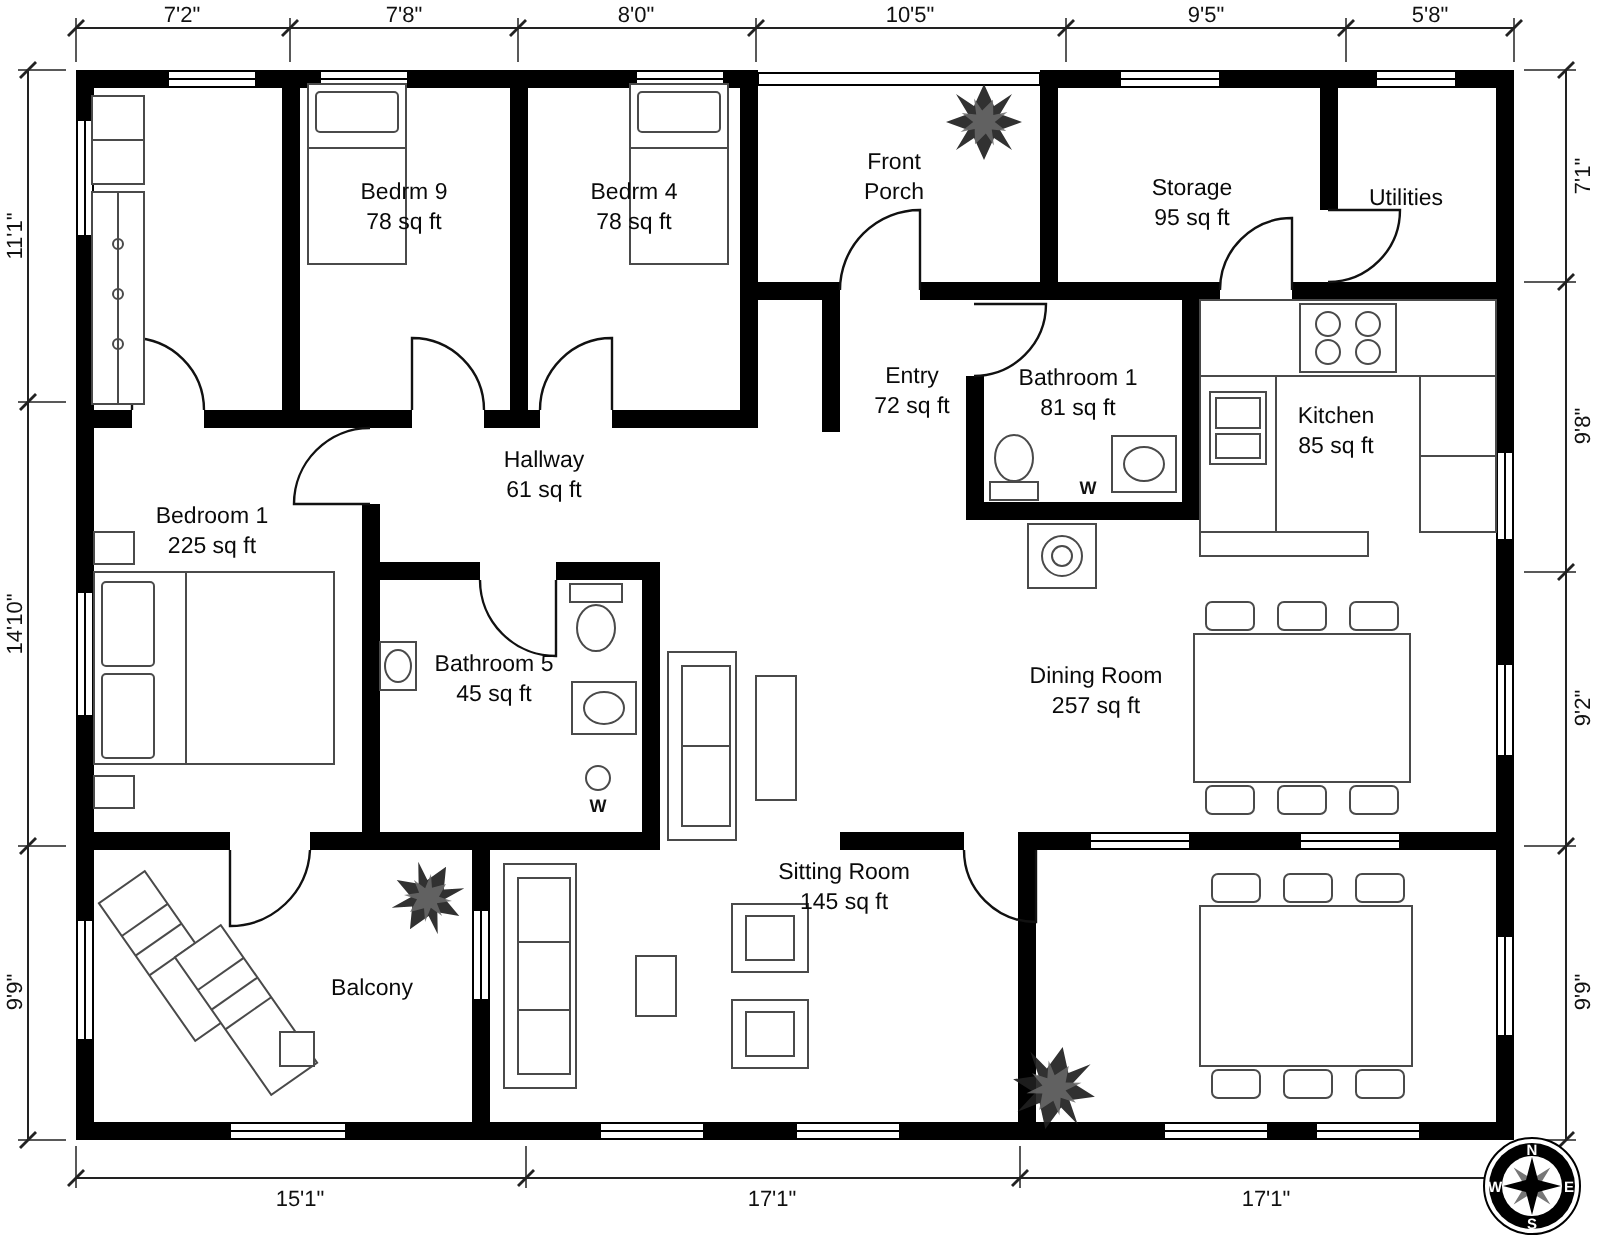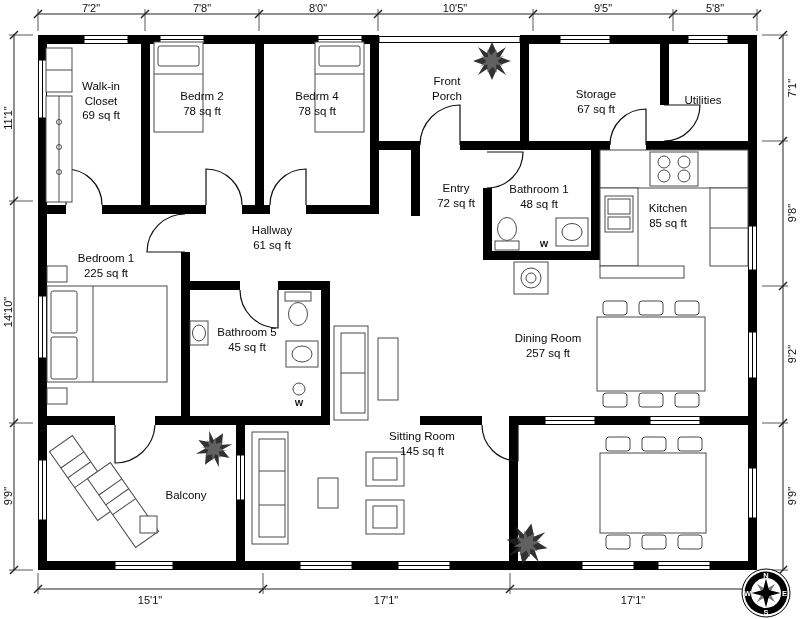--- a/index.html
+++ b/index.html
@@ -297,49 +297,45 @@
     <circle r="15" fill="#fff"></circle>
     <polygon points="0,-13 2.5,-2.5 13,0 2.5,2.5 0,13 -2.5,2.5 -13,0 -2.5,-2.5" fill="#777" transform="rotate(45)"></polygon>
     <polygon points="0,-14.5 3,-3 14.5,0 3,3 0,14.5 -3,3 -14.5,0 -3,-3" fill="#000"></polygon>
     <text class="compass-letter" x="0" y="-15.5">N</text>
     <text class="compass-letter" x="18.5" y="3">E</text>
     <text class="compass-letter" x="0" y="21.5">S</text>
     <text class="compass-letter" x="-18.5" y="3">W</text>
   </g>
 </svg>
 
-<div class="room-label wrap" style="left:101px;top:101px;width:66px">
-  <span class="nm">Walk-in Closet</span>
-  <span class="ar">69 sq ft</span>
-</div>
 <div class="room-label" style="left:202px;top:104px">
-  <span class="nm">Bedrm 2</span>
+  <span class="nm">Bedrm 9</span>
   <span class="ar">78 sq ft</span>
 </div>
 <div class="room-label" style="left:317px;top:104px">
   <span class="nm">Bedrm 4</span>
   <span class="ar">78 sq ft</span>
 </div>
 <div class="room-label wrap" style="left:447px;top:89px;width:50px">
   <span class="nm">Front Porch</span>
 </div>
 <div class="room-label" style="left:596px;top:102px">
   <span class="nm">Storage</span>
-  <span class="ar">67 sq ft</span>
+  <span class="ar">95 sq ft</span>
 </div>
 <div class="room-label" style="left:703px;top:100px">
   <span class="nm">Utilities</span>
 </div>
 <div class="room-label" style="left:456px;top:196px">
   <span class="nm">Entry</span>
   <span class="ar">72 sq ft</span>
 </div>
 <div class="room-label" style="left:539px;top:197px">
   <span class="nm">Bathroom 1</span>
-  <span class="ar">48 sq ft</span>
+  <span class="ar">81 sq ft</span>
 </div>
 <div class="room-label" style="left:668px;top:216px">
   <span class="nm">Kitchen</span>
   <span class="ar">85 sq ft</span>
 </div>
 <div class="room-label" style="left:106px;top:266px">
   <span class="nm">Bedroom 1</span>
   <span class="ar">225 sq ft</span>
 </div>
 <div class="room-label" style="left:272px;top:238px">

